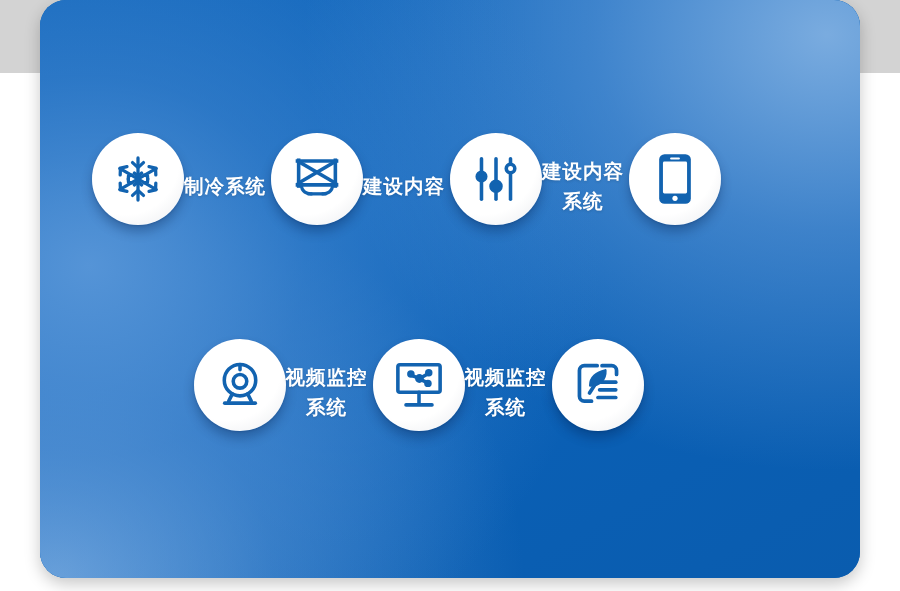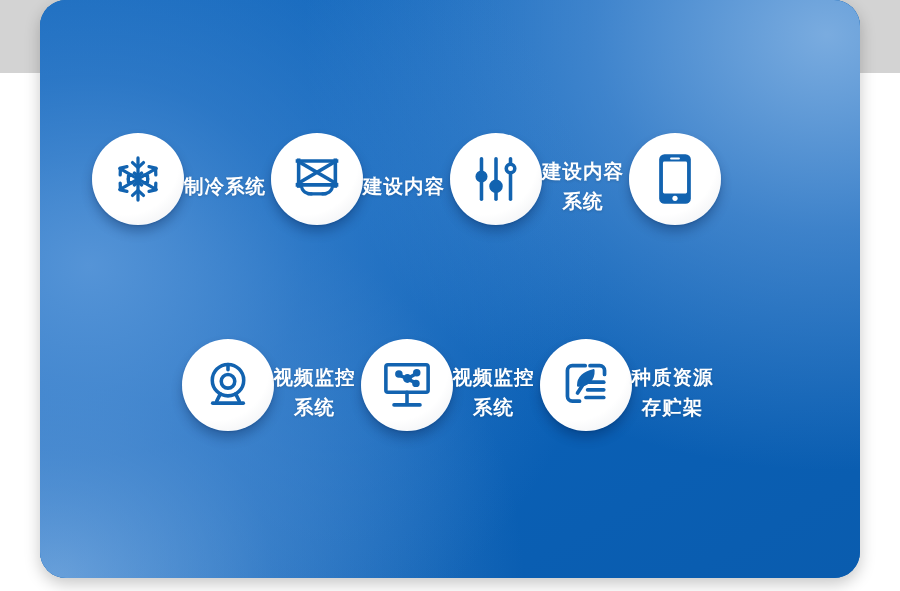--- a/index.html
+++ b/index.html
@@ -77,21 +77,21 @@
     text-shadow: 0 2px 4px rgba(0,0,0,0.12);
   }
 
   
   .row {
     position: absolute;
     display: flex;
     justify-content: center;
   }
   #row-1 { left: 0; top: 133px; width: 820px; }
-  #row-2 { left: 0; top: 339px; width: 820px; }
+  #row-2 { left: 12px; top: 339px; width: 820px; }
 
   .grid-item {
     width: 179px;
     display: flex;
     align-items: center;
   }
 
   .icon-circle {
     width: 92px;
     height: 92px;
@@ -261,18 +261,16 @@
             <path d="M30 7 H14 C10.7 7 8 9.7 8 13 V45 C8 48.3 10.7 51 14 51 H23"></path>
             <path d="M36 7 H48 C51.3 7 54 9.7 54 13 V18"></path>
             <path d="M40 13 C29 15.5 21.5 22 21.5 31.5 C33 31.5 40.5 24 40 13 Z" fill="#1263b0" stroke="#1263b0" stroke-width="3.4"></path>
             <line x1="30.5" y1="25.5" x2="20.5" y2="41"></line>
             <line x1="35" y1="27.5" x2="53" y2="27.5"></line>
             <line x1="33" y1="37" x2="53" y2="37"></line>
             <line x1="31" y1="46.5" x2="53" y2="46.5"></line>
           </svg>
         </span>
       </div>
-      <div class="item-label">种质资源
-存贮架</div>
     </div>
 
   </div>
 </div>
 
 </body></html>

